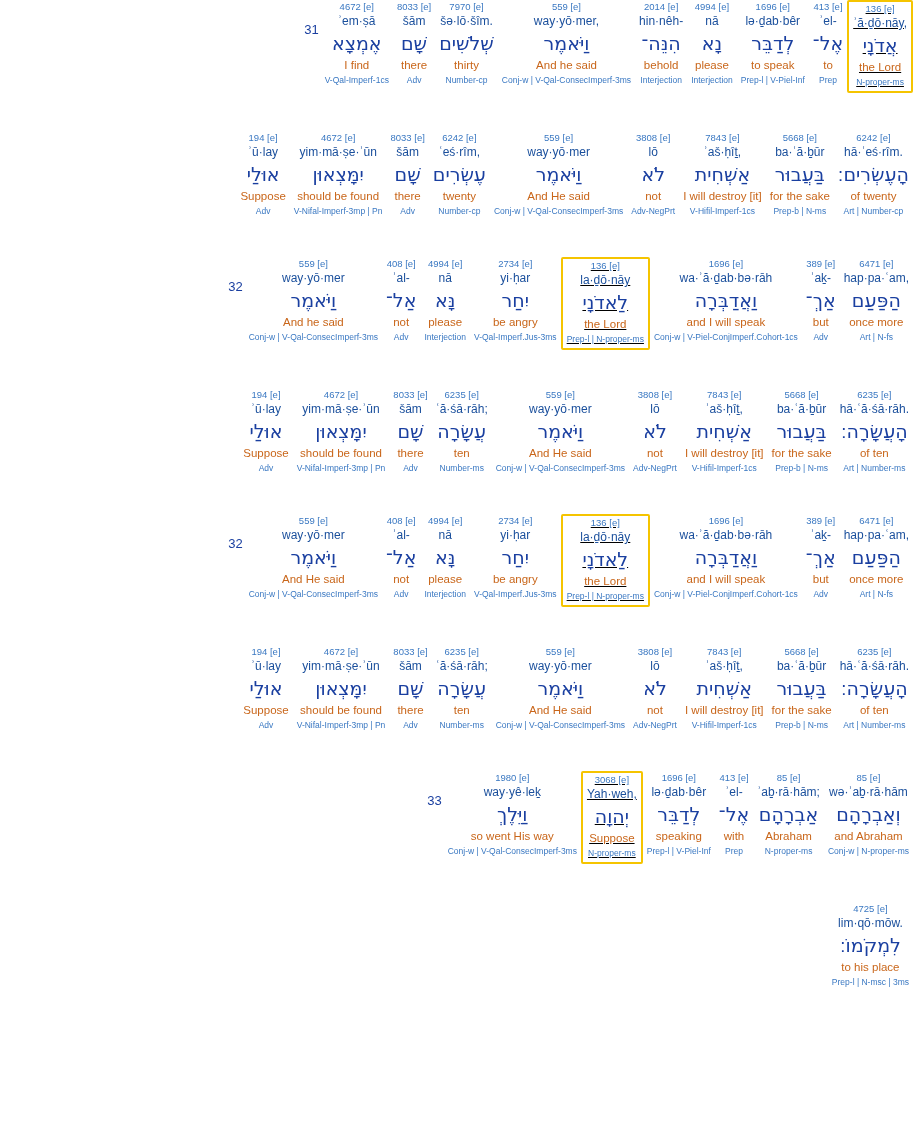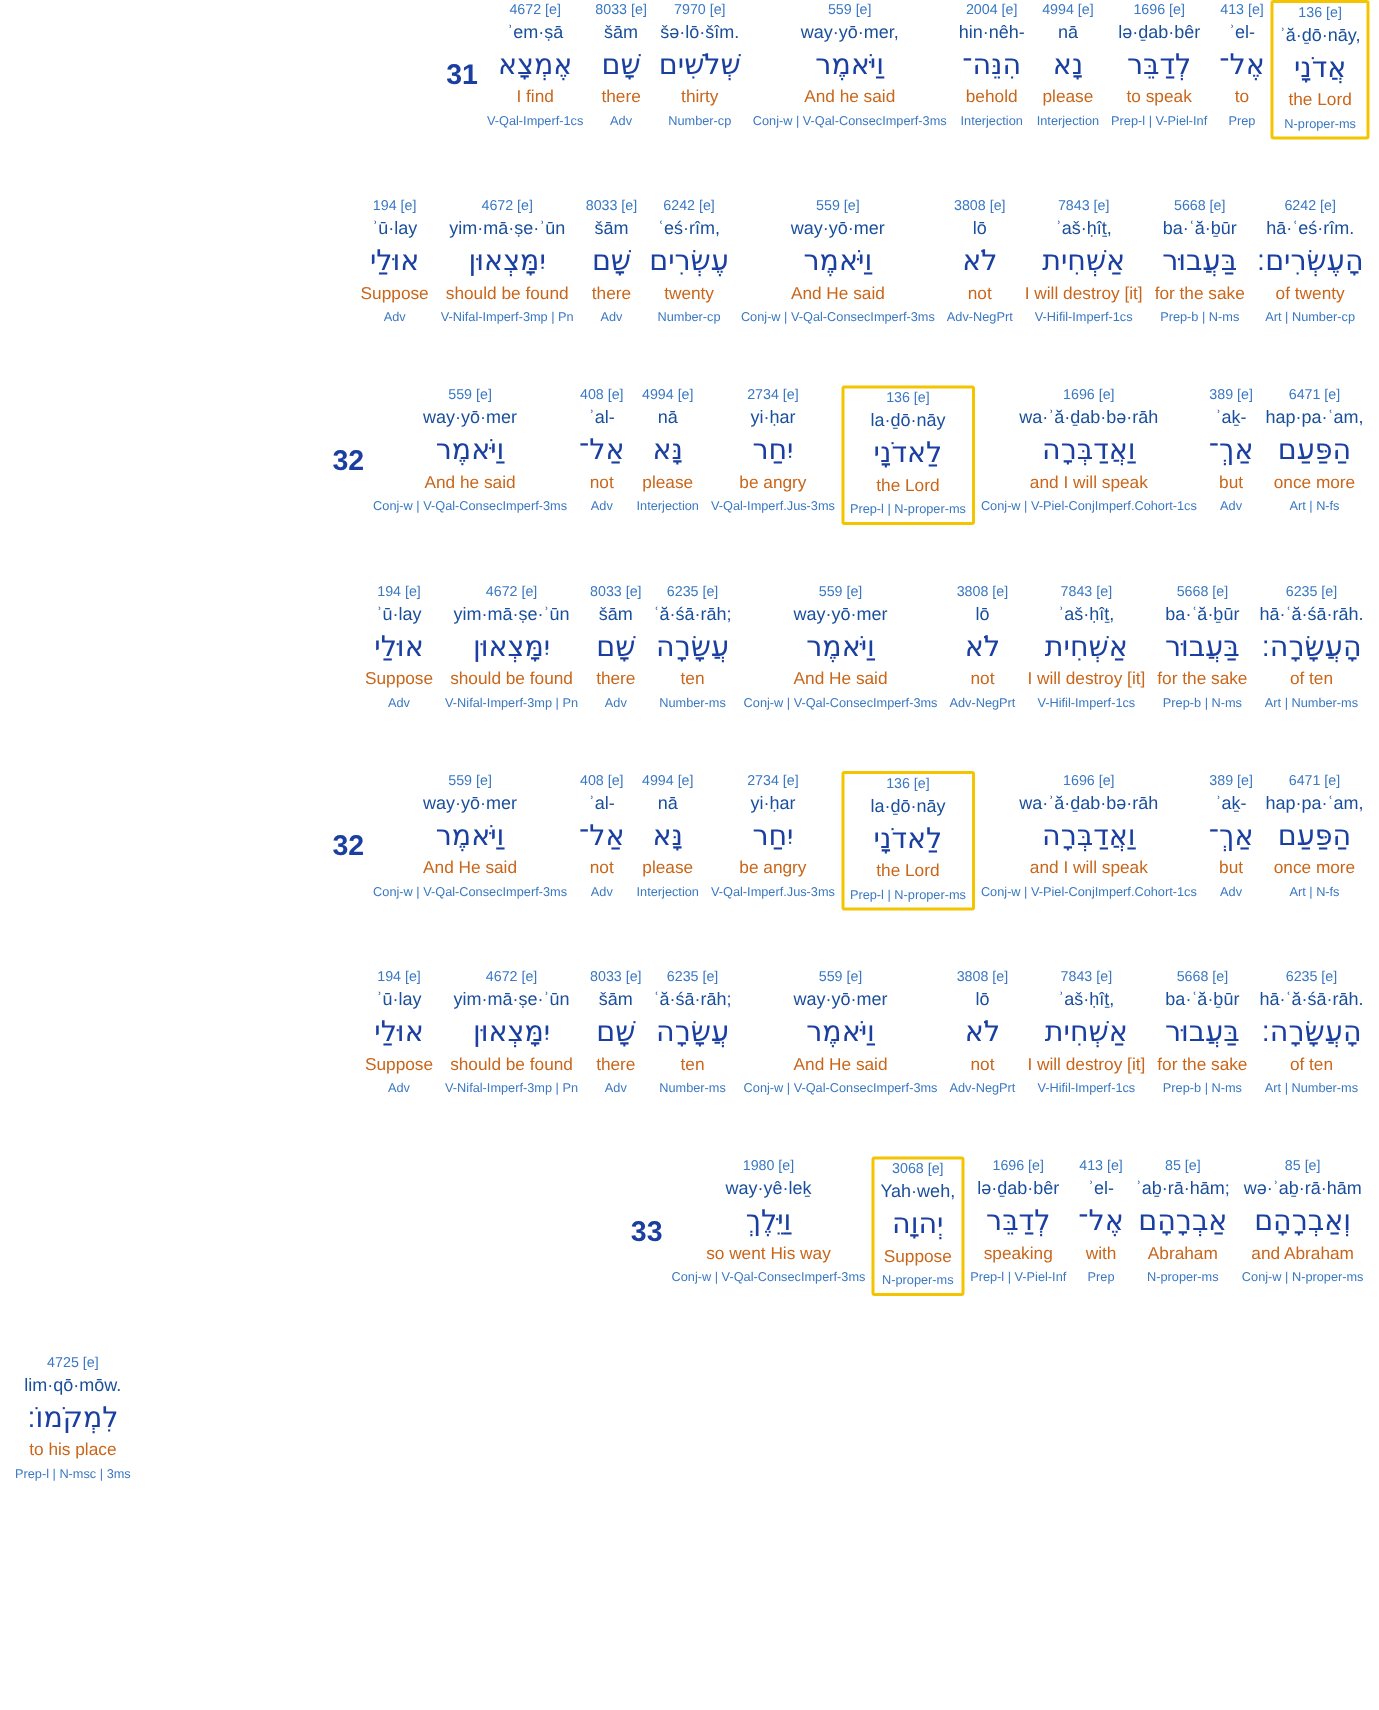--- a/index.html
+++ b/index.html
@@ -35,20 +35,21 @@
     flex-direction: column;
     align-items: center;
     justify-content: flex-start;
     padding: 0 4px;
     box-sizing: border-box;
   }
   .cell.boxed {
     border: 2px solid #f5c400;
     border-radius: 2px;
     padding: 0 4px 1px 4px;
+    text-decoration: underline;
   }
   .strongs {
     font-size: 9.5px;
     color: #3a78c2;
     line-height: 13px;
     white-space: nowrap;
     height: 13px;
   }
   .translit {
     font-size: 12px;
@@ -74,32 +75,32 @@
     height: 17px;
   }
   .parse {
     font-size: 8.5px;
     color: #3a78c2;
     line-height: 13px;
     white-space: nowrap;
     height: 14px;
   }
   .vnum {
-    font-size: 19px;
-    font-weight: bold;
+    font-size: 13px;
+    font-weight: normal;
     color: #1a3fa0;
     align-self: flex-start;
     padding: 0 2px;
-    margin-top: 40px;
+    margin-top: 22px;
     white-space: nowrap;
   }
   .tail-row {
     display: flex;
     flex-direction: row-reverse;
-    justify-content: flex-end;
+    justify-content: flex-start;
     padding: 0 6px;
   }
 </style>
 </head>
 <body>
 
 <div class="interlinear">
   <div id="rows-container">
       <div class="verse-row">
         <div class="cell boxed">
@@ -124,21 +125,21 @@
           <div class="parse">Prep-l | V-Piel-Inf</div>
         </div>
         <div class="cell">
           <div class="strongs">4994 [e]</div>
           <div class="translit">nā</div>
           <div class="hebrew">נָא</div>
           <div class="english">please</div>
           <div class="parse">Interjection</div>
         </div>
         <div class="cell">
-          <div class="strongs">2004 [e]</div>
+          <div class="strongs">2014 [e]</div>
           <div class="translit">hin·nêh-</div>
           <div class="hebrew">הִנֵּה־</div>
           <div class="english">behold</div>
           <div class="parse">Interjection</div>
         </div>
         <div class="cell">
           <div class="strongs">559 [e]</div>
           <div class="translit">way·yō·mer,</div>
           <div class="hebrew">וַיֹּאמֶר</div>
           <div class="english">And he said</div>

